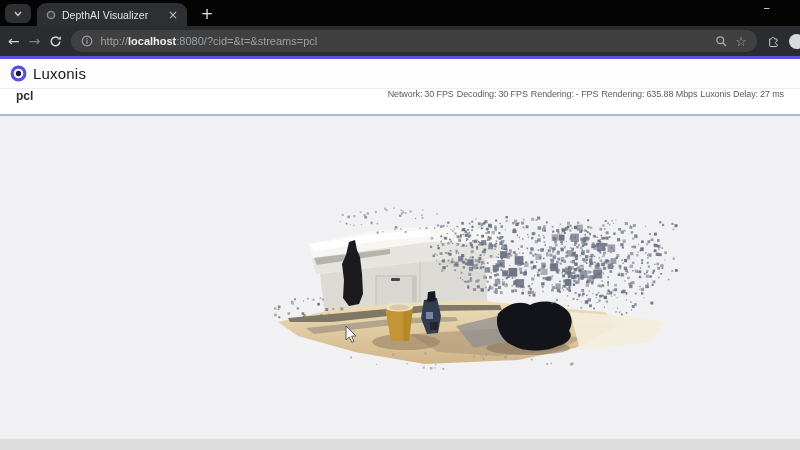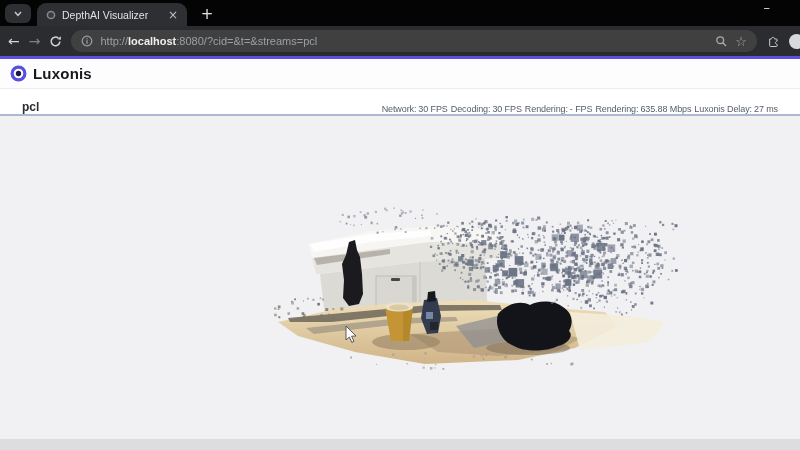--- a/index.html
+++ b/index.html
@@ -28,29 +28,29 @@
   .url-scheme,.url-rest{color:#9aa0a6;}
   .url-host{color:#eceef1;font-weight:bold;}
   .star-ic{font-family:"DejaVu Sans",sans-serif;font-size:13px;color:#a7abb1;line-height:1;}
   .avatar{width:15px;height:15px;border-radius:50%;background:#d7d9dd;margin-right:-12px;flex:none;}
 
   
   .page{position:absolute;top:56px;left:0;width:800px;height:394px;background:#fdfdfe;}
   .brandline{height:3px;background:#5b50e0;}
   .appheader{height:30px;display:flex;align-items:center;padding:0 10px;background:#fdfdfe;
     border-bottom:1px solid #ededf0;box-sizing:border-box;}
-  .brand{font-size:15px;font-weight:bold;color:#17171c;margin-left:6px;letter-spacing:.2px;}
+  .brand{font-size:15px;font-weight:normal;color:#17171c;margin-left:6px;letter-spacing:.2px;}
   .hdr-right{margin-left:auto;display:flex;align-items:center;gap:9px;}
   .iconbtn{width:26px;height:21px;border-radius:5px;background:#fbfbfc;border:1px solid #f0f0f3;
     box-shadow:0 1px 1px rgba(0,0,0,.05);display:flex;align-items:center;justify-content:center;}
   .vdiv{width:1px;height:16px;background:#e4e4e8;}
   .streams-btn{padding:3px 13px;background:#fff;border:1px solid #ececef;border-radius:7px;
     box-shadow:0 1px 2px rgba(0,0,0,.08);font-size:10.5px;font-weight:bold;color:#2f3035;}
 
-  .statsrow{height:25px;display:flex;align-items:flex-end;padding:0 22px;background:#fff;box-sizing:border-box;}
+  .statsrow{height:25px;display:flex;align-items:flex-start;padding:0 16px;background:#fff;box-sizing:border-box;}
   .stream-name{font-size:12px;font-weight:bold;color:#2b2e33;}
   .stats{margin-left:auto;display:flex;gap:3px;}
   .stat{font-size:9px;color:#565d66;letter-spacing:-.1px;white-space:nowrap;}
   .stat .lb{margin-right:2px;}
   .bluediv{height:2px;background:#aab9d6;}
 
   .viewport{position:relative;width:800px;height:334px;background:#f1f1f3;overflow:hidden;}
   .scene{position:absolute;left:270px;top:84px;width:420px;height:175px;}
 </style>
 </head>

